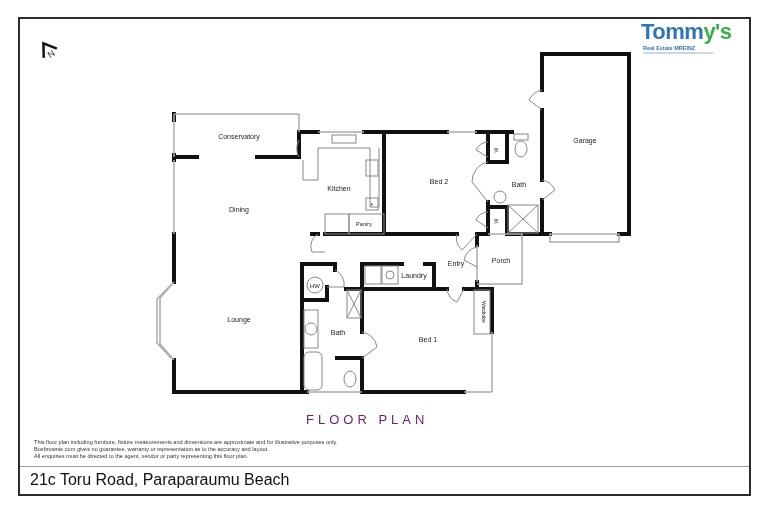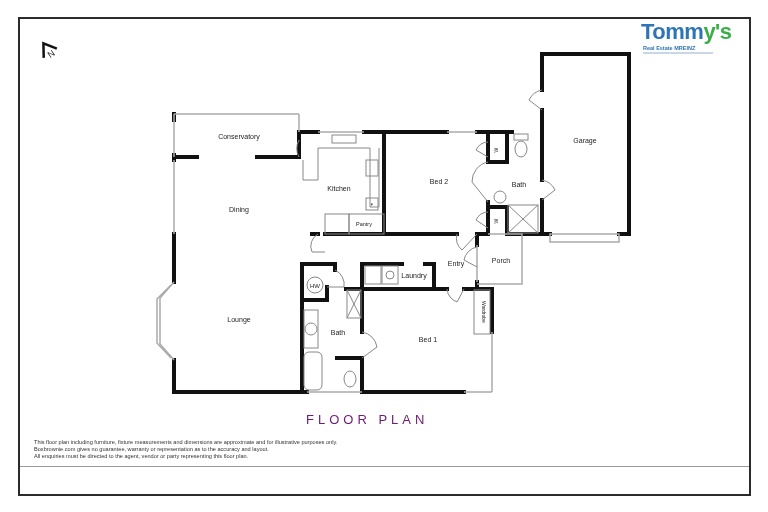--- a/index.html
+++ b/index.html
@@ -195,13 +195,14 @@
   <div class="title">FLOOR PLAN</div>
 
   <div class="disclaimer">
     <div>This floor plan including furniture, fixture measurements and dimensions are approximate and for illustrative purposes only.</div>
     <div>Boxbrownie.com gives no guarantee, warranty or representation as to the accuracy and layout.</div>
     <div>All enquiries must be directed to the agent, vendor or party representing this floor plan.</div>
   </div>
 
   <div class="divider"></div>
 
+  <div class="address">21c Toru Road, Paraparaumu Beach</div>
 </div>
 
 </body></html>

